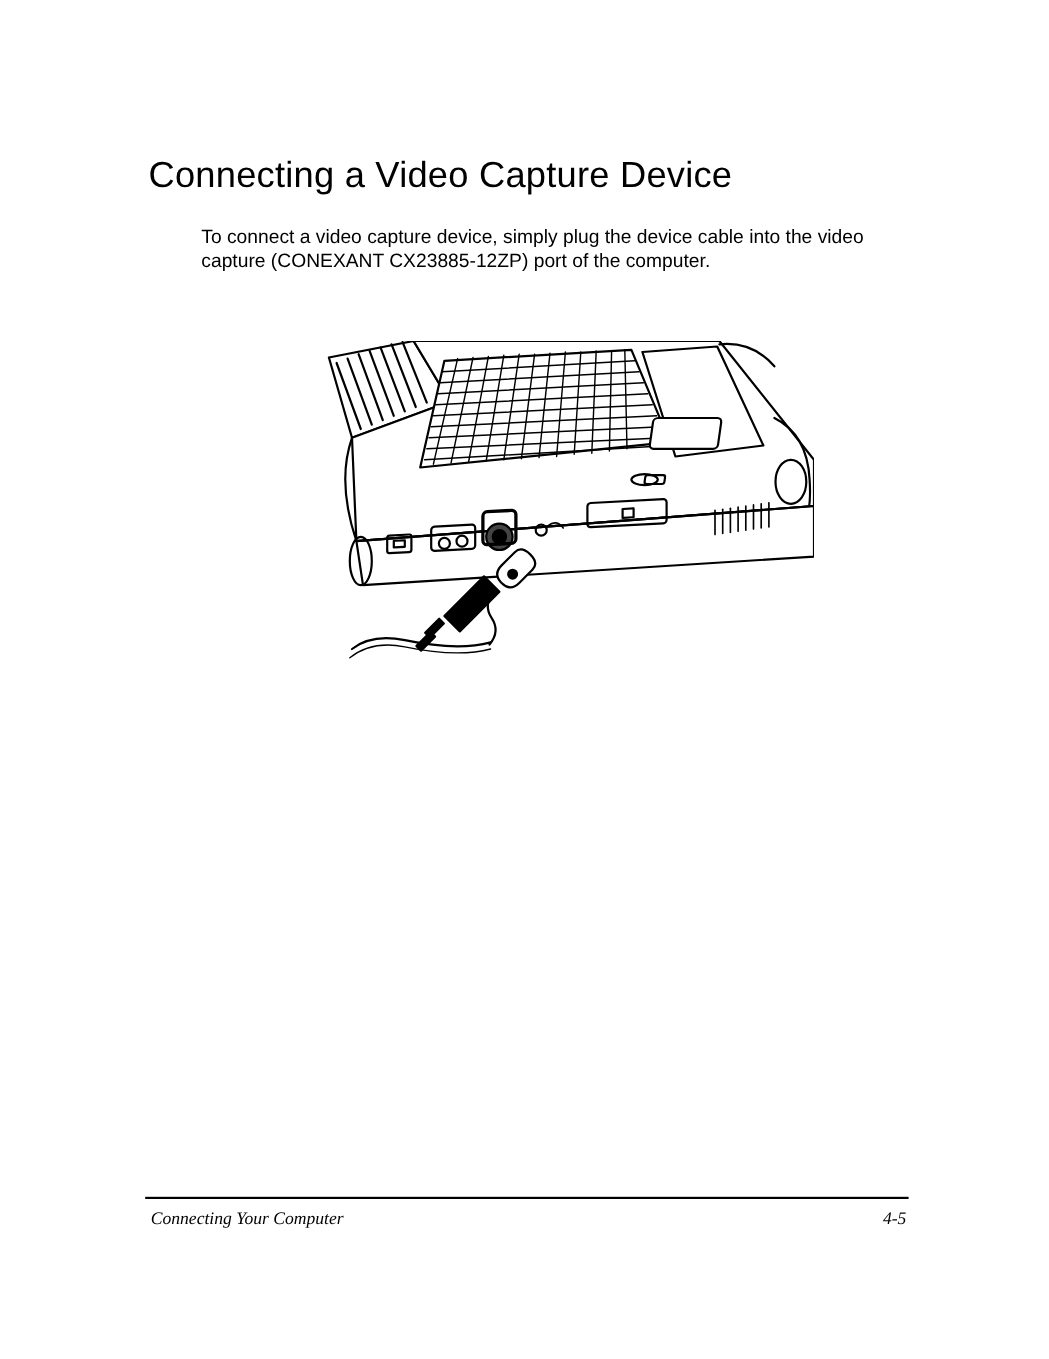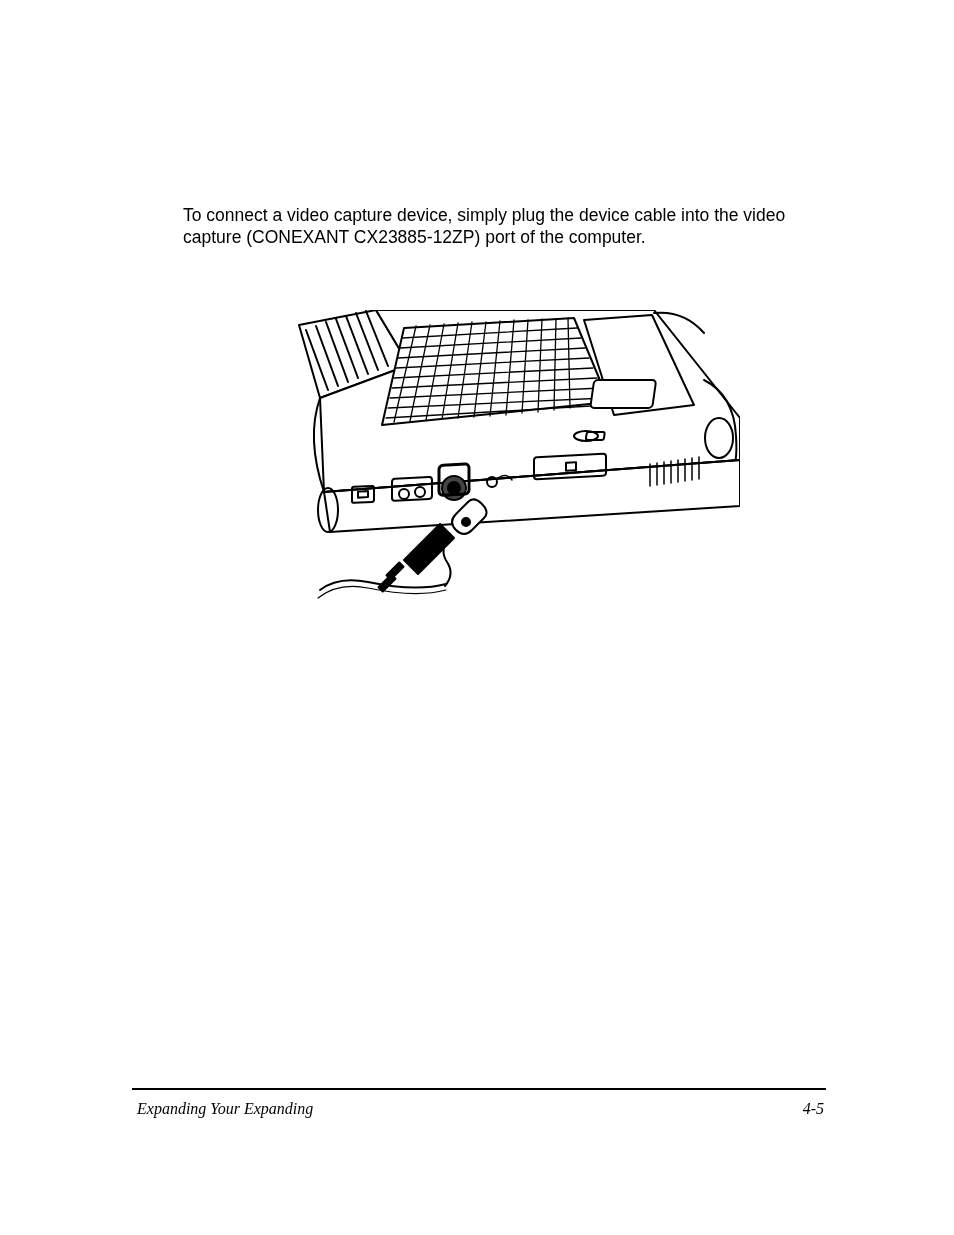--- a/index.html
+++ b/index.html
@@ -73,20 +73,21 @@
     font-style: italic;
     font-size: 16px;
     font-family: "Times New Roman", Times, serif;
   }
 </style>
 </head>
 <body>
 
 <div class="page">
 
+  <div class="heading">Connecting a Video Capture Device</div>
 
   <div class="body">
     <p>To connect a video capture device, simply plug the device cable into the video capture (CONEXANT CX23885-12ZP) port of the computer.</p>
   </div>
 
   <div class="figure">
     <svg viewBox="0 0 446 292" xmlns="http://www.w3.org/2000/svg" stroke="#000" fill="none" stroke-width="2" stroke-linejoin="round" stroke-linecap="round">
 
       <polygon points="5,15 82,0 115,55 26,88" fill="#fff"></polygon>
       <line x1="12" y1="20" x2="34" y2="80"></line>
@@ -180,16 +181,16 @@
 
         <path d="M155 228 q-10 12 -2 24 q8 12 -2 24"></path>
 
         <path d="M152 274 q-30 8 -78 -2 q-30 -6 -48 8" stroke-width="2"></path>
         <path d="M152 280 q-30 8 -78 -2 q-30 -6 -50 10" stroke-width="1.2"></path>
       </g>
     </svg>
   </div>
 
   <div class="footer-rule"></div>
-  <div class="footer-left">Expanding Your Expanding</div>
+  <div class="footer-left">Connecting Your Computer</div>
   <div class="footer-right">4-5</div>
 
 </div>
 
 </body></html>

